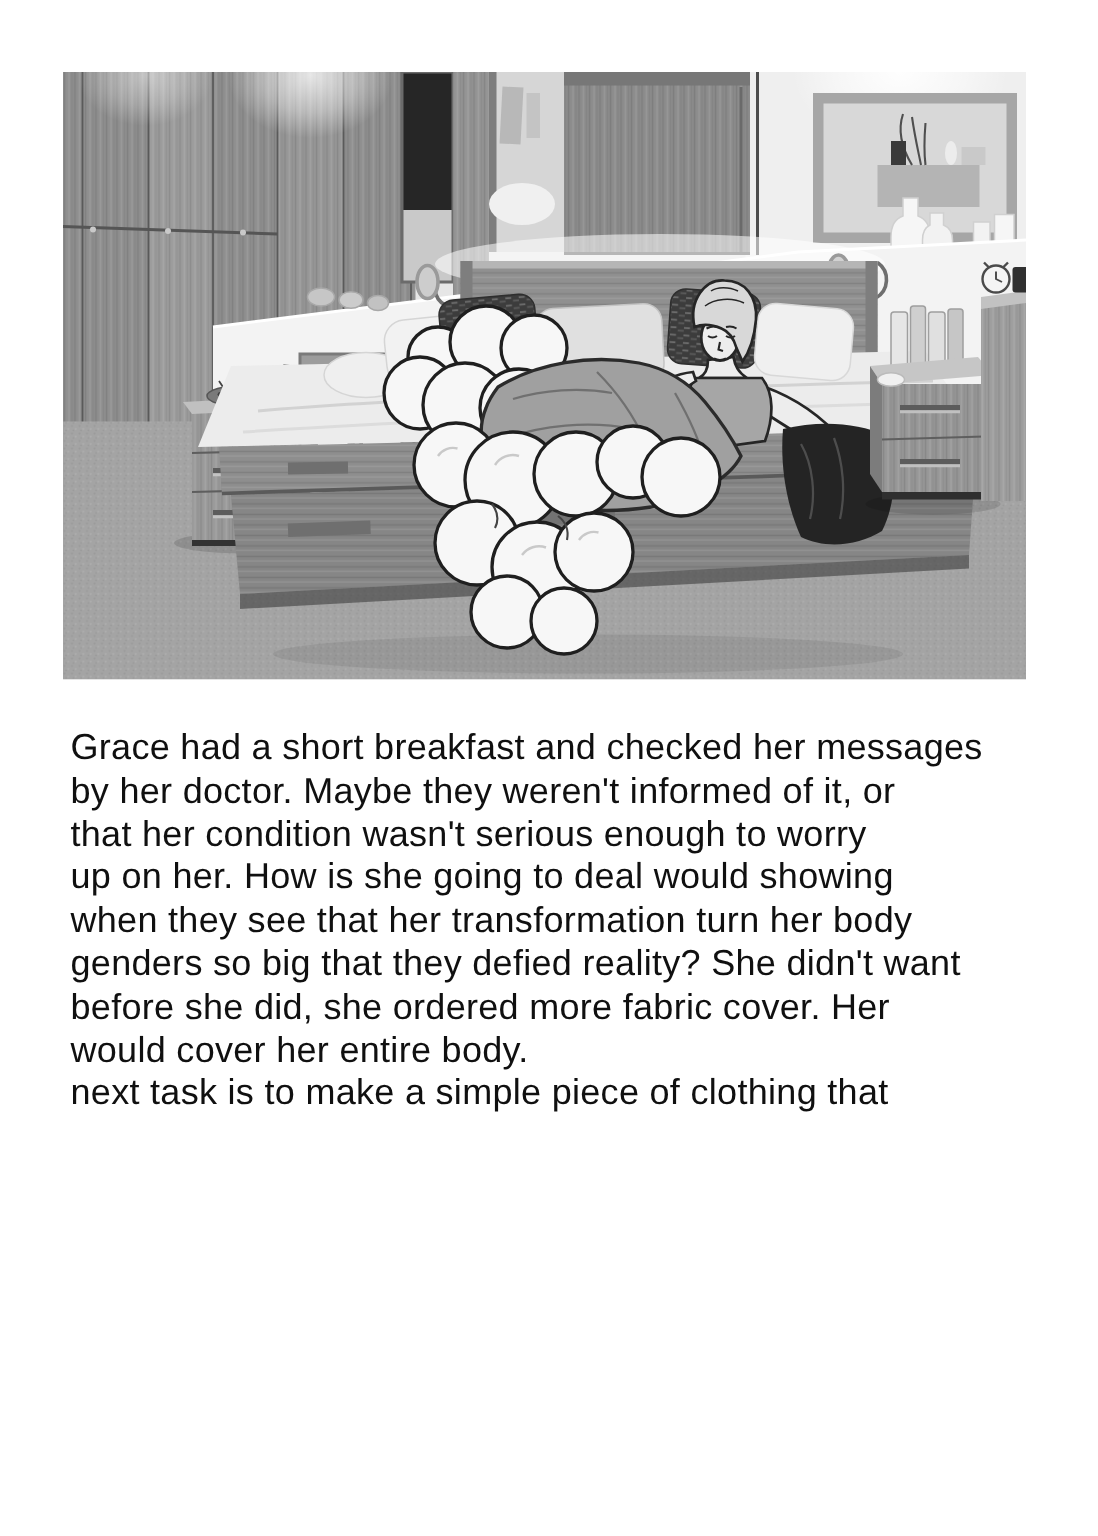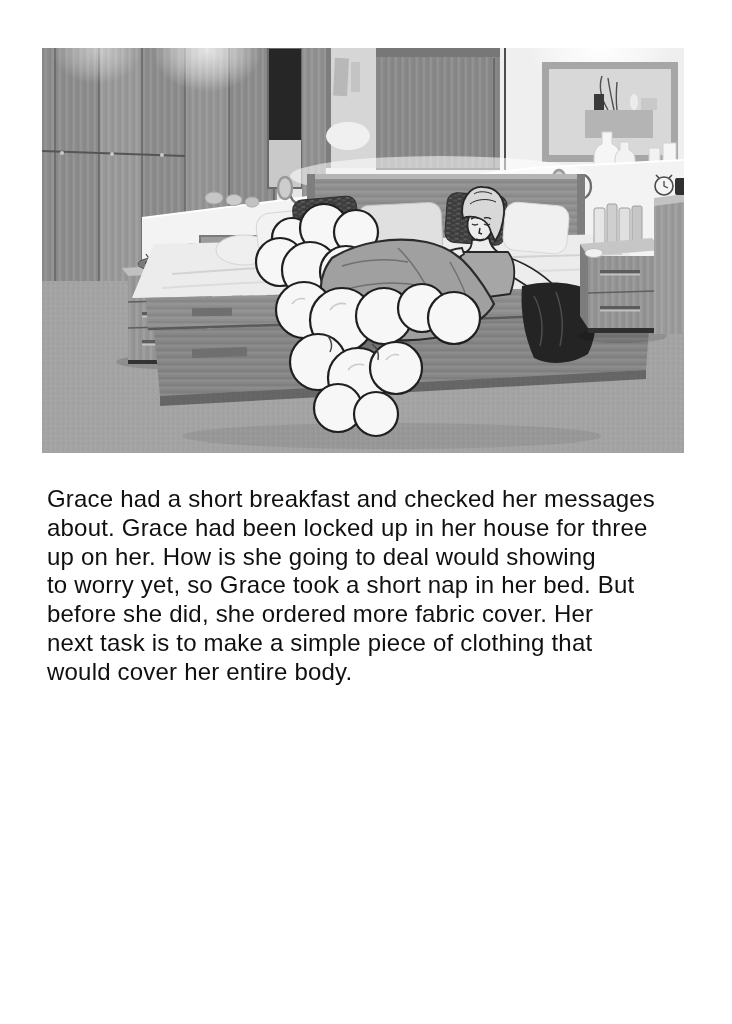--- a/index.html
+++ b/index.html
@@ -306,20 +306,22 @@
         <circle cx="622" cy="138" r="9" fill="#f4f4f4" stroke="#4a4a4a" stroke-width="1.6"></circle>
         <path d="M622 133 v5 l4 2" stroke="#4a4a4a" stroke-width="1.3" fill="none"></path>
         <path d="M617 130 l-3 -3 M627 130 l3 -3" stroke="#4a4a4a" stroke-width="1.6" fill="none"></path>
         <rect x="633" y="130" width="11" height="17" rx="2" fill="#303030"></rect>
       </g>
     </svg>
   </figure>
 
   <main class="story" id="story-text">
       <div class="line">Grace had a short breakfast and checked her messages</div>
-      <div class="line">about. Grace had been locked up in her house for three</div>
+      <div class="line">by her doctor. Maybe they weren't informed of it, or</div>
+      <div class="line">that her condition wasn't serious enough to worry</div>
       <div class="line">up on her. How is she going to deal would showing</div>
-      <div class="line">to worry yet, so Grace took a short nap in her bed. But</div>
+      <div class="line">when they see that her transformation turn her body</div>
+      <div class="line">genders so big that they defied reality? She didn't want</div>
       <div class="line">before she did, she ordered more fabric cover. Her</div>
+      <div class="line">would cover her entire body.</div>
       <div class="line">next task is to make a simple piece of clothing that</div>
-      <div class="line">would cover her entire body.</div>
     </main>
 </div>
 
 </body></html>

